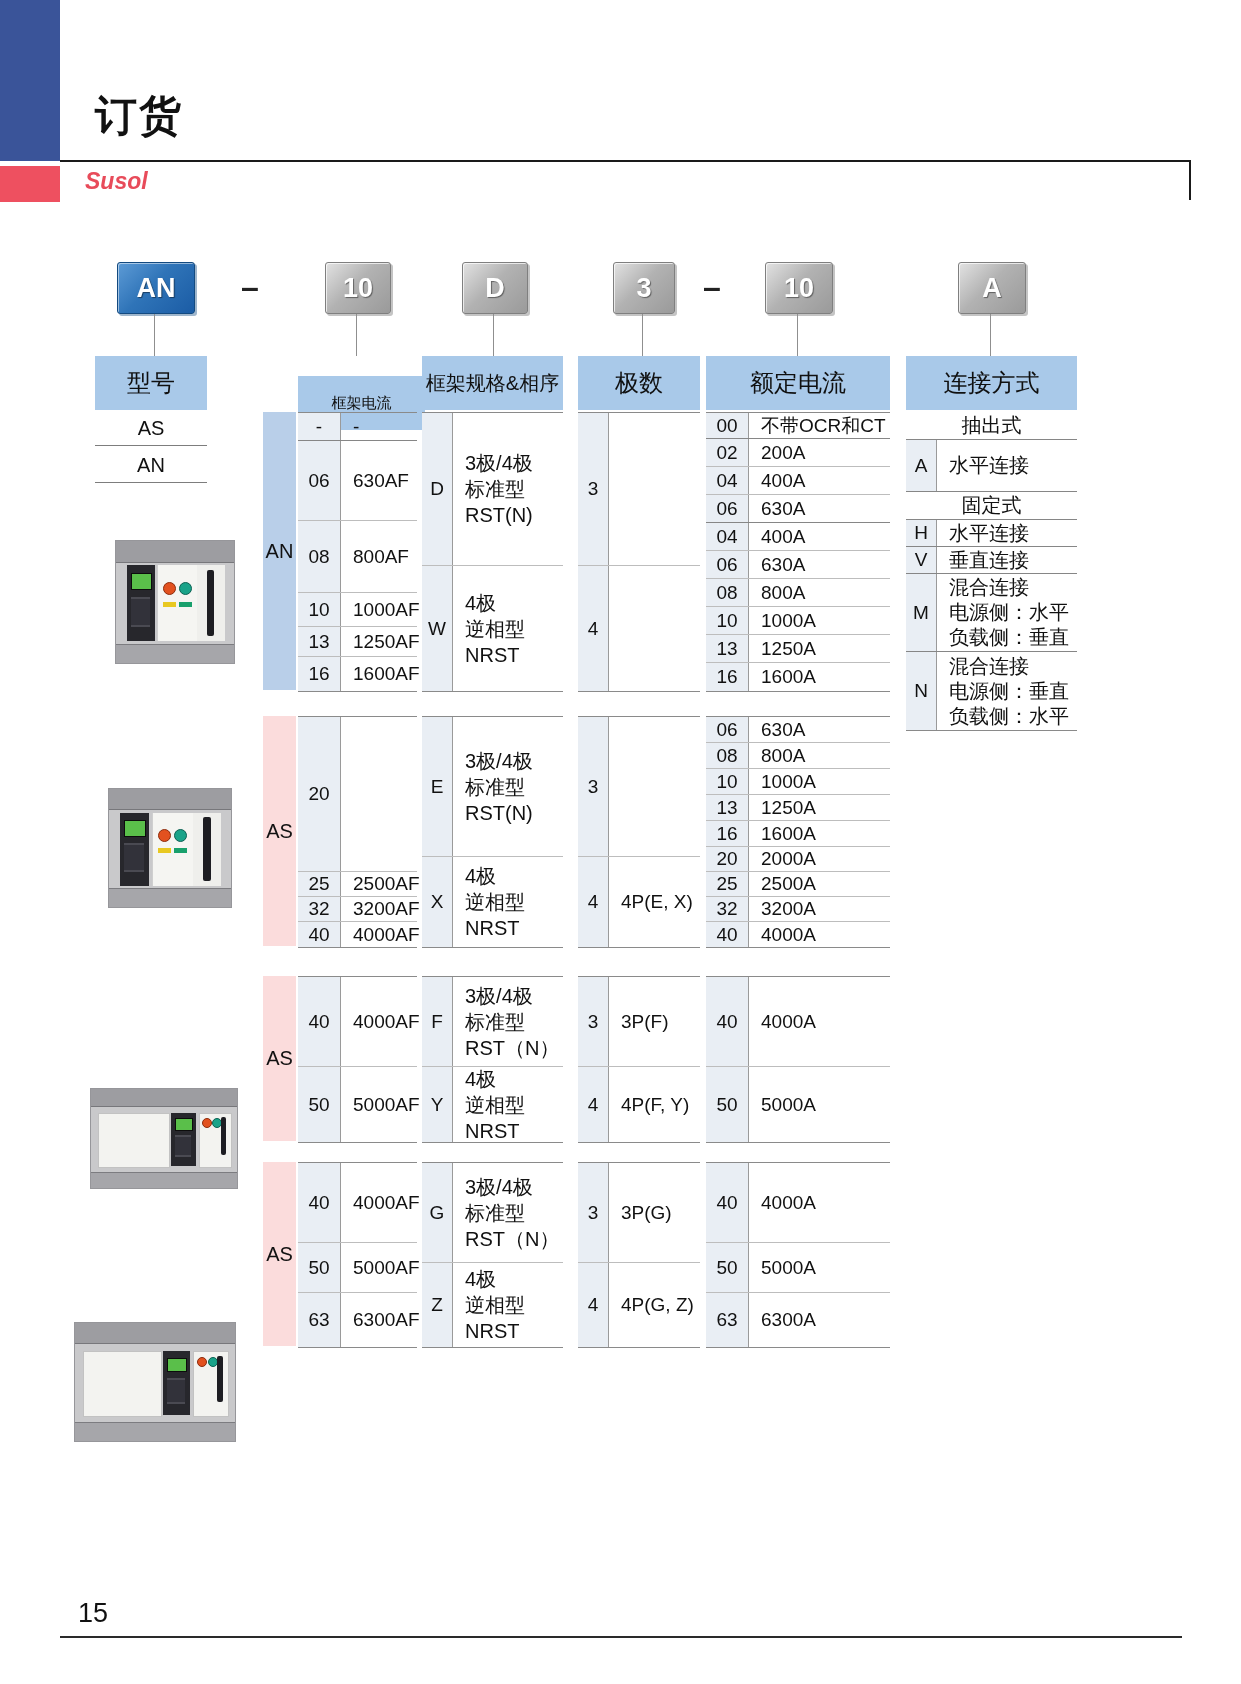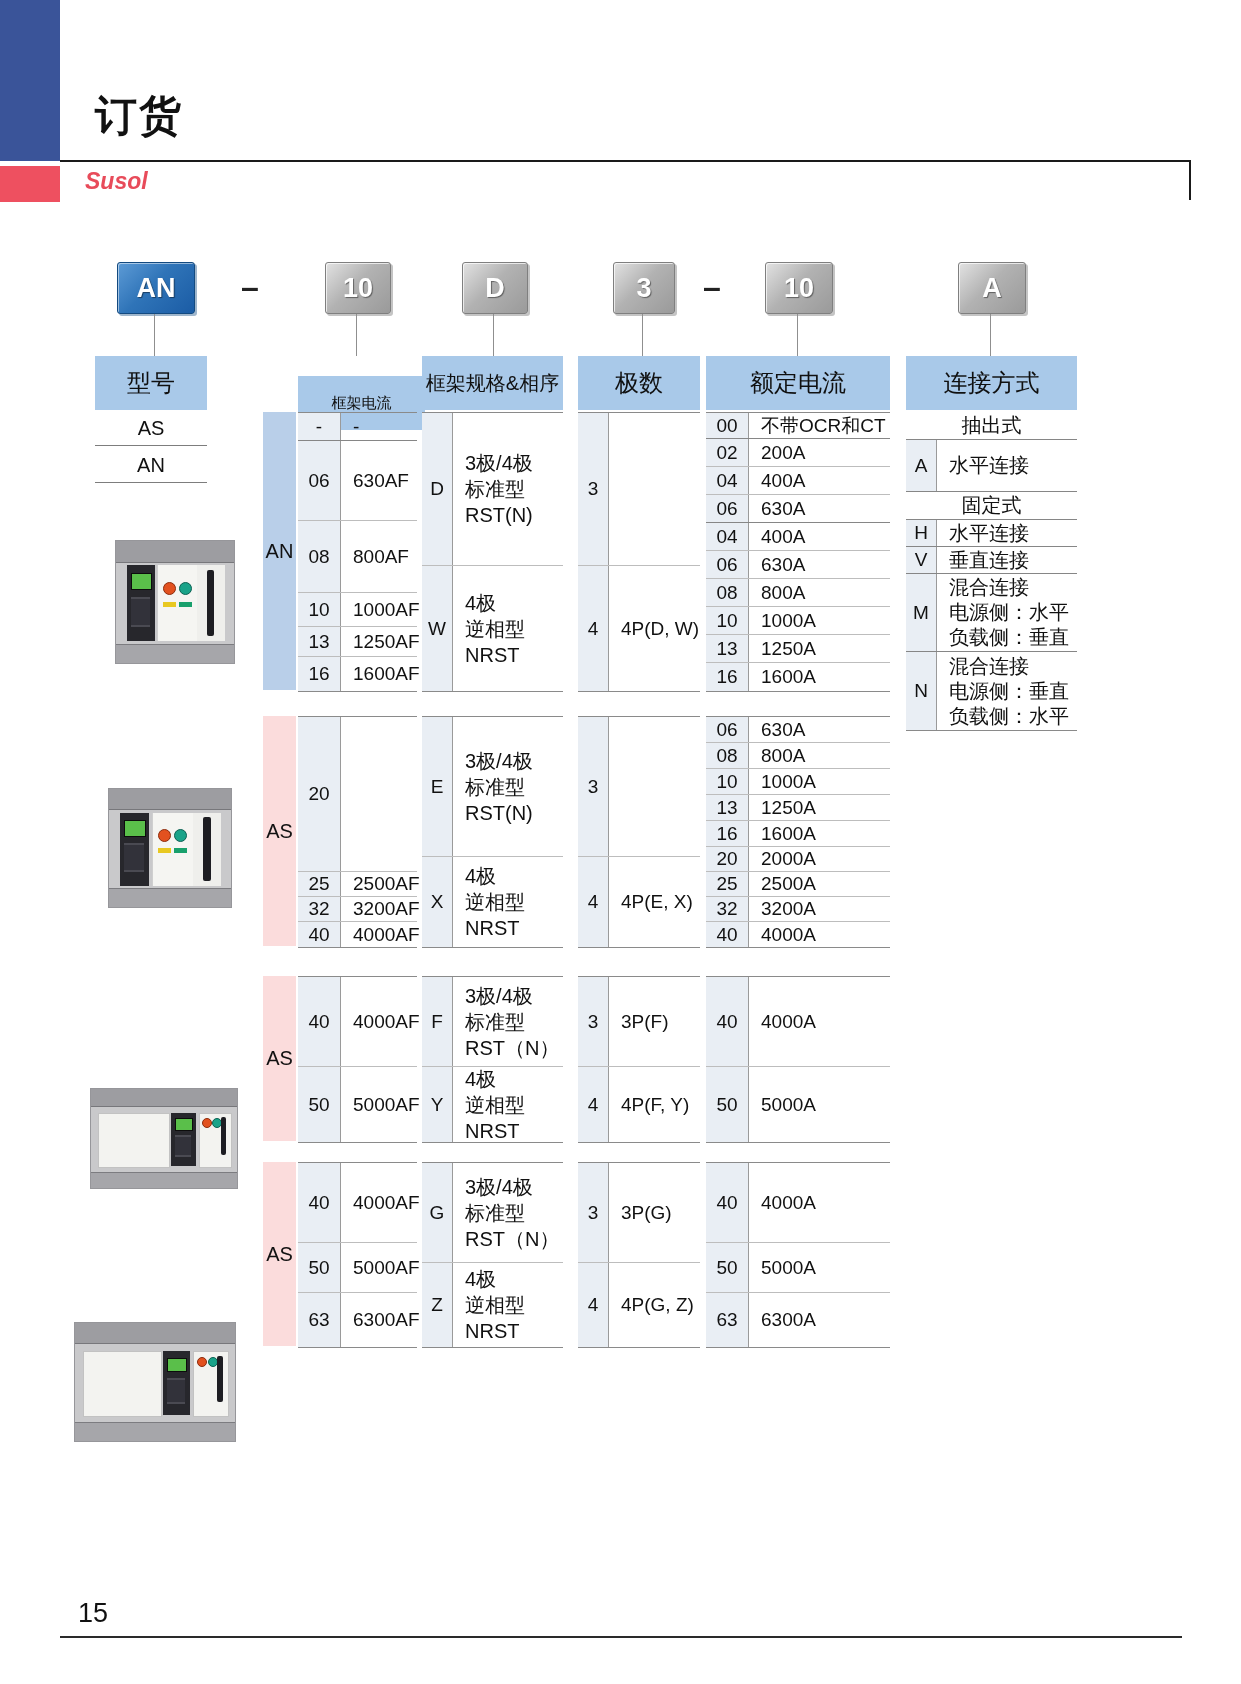--- a/index.html
+++ b/index.html
@@ -160,21 +160,20 @@
           <div class="zh">NRST</div>
         </div>
       </div>
     </div>
   <div class="abs ttable" id="s1-poles" style="left:578px;top:412px;width:122px;height:278px;">
       <div class="trow" style="height: 153px;">
         <div class="tcode" style="width: 30px;">3</div>
       </div>
       <div class="trow" style="height: 125px;">
         <div class="tcode" style="width: 30px;">4</div>
-        <div class="tval">4P(D, W)</div>
       </div>
     </div>
   <div class="abs ttable" id="s1-rated" style="left:706px;top:412px;width:184px;height:278px;">
       <div class="trow strong" style="height: 26px;">
         <div class="tcode" style="width: 42px;">00</div>
         <div class="tval">不带OCR和CT</div>
       </div>
       <div class="trow" style="height: 28px;">
         <div class="tcode" style="width: 42px;">02</div>
         <div class="tval">200A</div>

